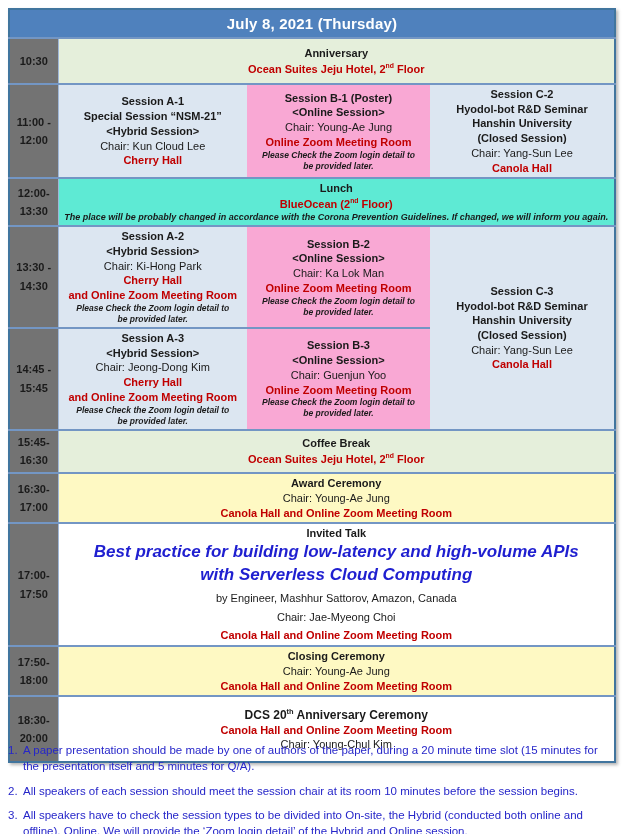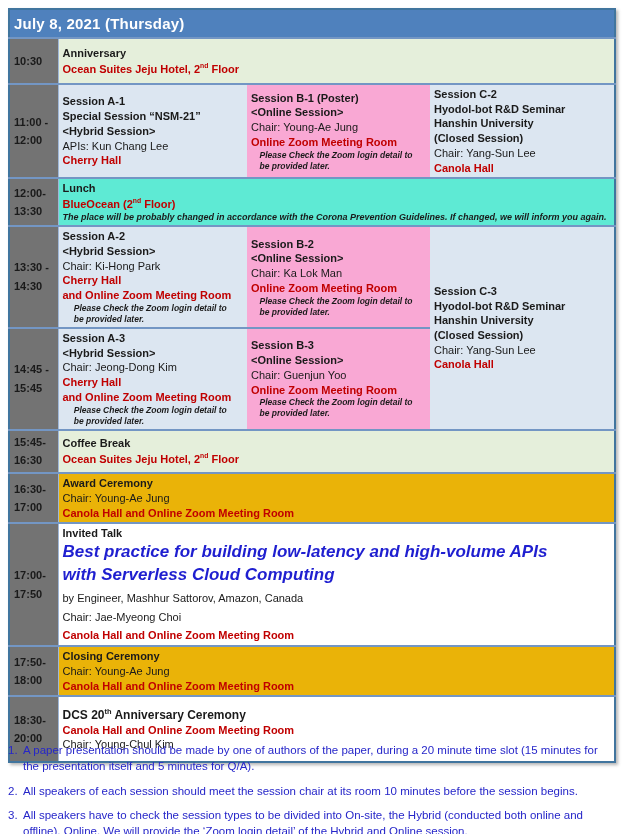--- a/index.html
+++ b/index.html
@@ -6,28 +6,28 @@
   body{
     width:622px;height:834px;background:#ffffff;position:relative;
     font-family:"Liberation Sans", sans-serif;color:#1a1a1a;
   }
   table.sched{
     position:absolute;left:8px;top:8px;width:606px;
     border-collapse:collapse;table-layout:fixed;
     border:2px solid #41759e;
     box-shadow:2px 2px 3px rgba(90,90,90,.45);
   }
-  td{border-top:2px solid #7396c4;padding:2px 4px;text-align:left;vertical-align:middle;overflow:hidden;}
+  td{border-top:2px solid #7396c4;padding:2px 4px;text-align:center;vertical-align:middle;overflow:hidden;}
   td.time{background:#737373;font-weight:bold;font-size:11px;line-height:1.7;border-right:1px solid #9fb7d8;}
   tr.hdr td{background:#4f81bd;color:#ffffff;font-weight:bold;font-size:15px;letter-spacing:.2px;border-top:none;}
   .bg-blue{background:#dce6f1;}
   .bg-orange{background:#f9a8d4;}
   .bg-green{background:#e5efdb;}
   .bg-yellow{background:#5eead4;}
-  .bg-beige{background:#eab308;}
+  .bg-beige{background:#fef9c3;}
   .bg-white{background:#ffffff;}
   .b{font-weight:bold;font-size:11px;line-height:1.34;}
   .n{font-weight:normal;font-size:11px;line-height:1.34;}
   .r{font-weight:bold;font-size:11px;line-height:1.34;color:#c00000;}
   .i{font-style:italic;font-weight:600;font-size:8.5px;line-height:1.3;max-width:158px;margin:0 auto;}
   .iw{font-style:italic;font-weight:600;font-size:9px;line-height:1.3;}
   .big{font-size:12px;}
   .talk{font-weight:bold;font-style:italic;font-size:17px;line-height:1.35;color:#1f1fd0;}
   .mt{margin-top:4px;}
   .s{font-size:.62em;vertical-align:super;}
@@ -65,21 +65,21 @@
 
   <tr style="height:93px">
     <td class="time">
       <div>11:00 -</div>
       <div>12:00</div>
     </td>
     <td class="bg-blue">
       <div class="b">Session A-1</div>
       <div class="b">Special Session “NSM-21”</div>
       <div class="b">&lt;Hybrid Session&gt;</div>
-      <div class="n">APIs: Kun Chang Lee</div>
+      <div class="n">Chair: Kun Cloud Lee</div>
       <div class="r">Cherry Hall</div>
     </td>
     <td class="bg-orange">
       <div class="b">Session B-1 (Poster)</div>
       <div class="b">&lt;Online Session&gt;</div>
       <div class="n">Chair: Young-Ae Jung</div>
       <div class="r">Online Zoom Meeting Room</div>
       <div class="i">Please Check the Zoom login detail to be provided later.</div>
     </td>
     <td class="bg-blue">

